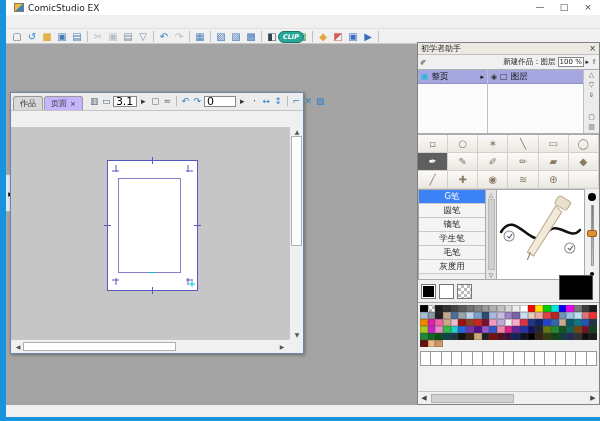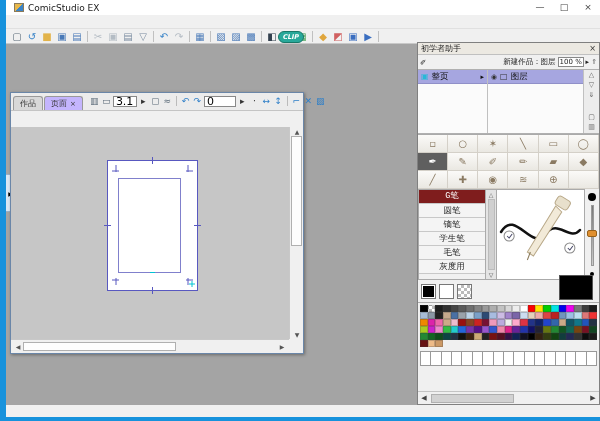--- a/index.html
+++ b/index.html
@@ -66,21 +66,21 @@
   .strip-gap { height:10px; }
   .as-cattabs { height:14px; display:flex; align-items:flex-end; padding-left:2px; background:#f0f0f0; }
   .cat-tab { height:12px; line-height:11px; padding:0 4px; font-size:8px; border:1px solid #999; border-bottom:none; border-radius:2px 2px 0 0; background:#e6e2da; color:#333; margin-right:1px; white-space:nowrap; }
   .cat-tab.active { background:#5a5a5a; color:#fff; }
   .as-tools { height:55px; display:grid; grid-template-columns:repeat(6,1fr); grid-template-rows:repeat(3,1fr); border-top:1px solid #aaa; background:#f4f2ee; }
   .tool-cell { border-right:1px solid #d4d0c8; border-bottom:1px solid #d4d0c8; font-size:10px; color:#8a7a62; display:flex; align-items:center; justify-content:center; background:linear-gradient(#fbfaf8,#eae8e2); }
   .tool-cell.selected { background:#5f5f5f; color:#fff; }
   .as-brush { height:91px; display:flex; }
   .brush-list { width:68px; background:#f0f0f0; border:1px solid #aaa; }
   .brush-item { height:14px; line-height:13px; text-align:center; font-size:8.5px; color:#222; border-bottom:1px solid #c8c8c8; background:#f4f4f4; }
-  .brush-item.selected { background:#7f1d1d; color:#fff;font-family:Liberation Mono, monospace; }
+  .brush-item.selected { background:#3b82f6; color:#fff; }
   .brush-scroll { width:11px; background:#e4e4e4; border:1px solid #aaa; border-left:none; display:flex; flex-direction:column; align-items:center; justify-content:space-between; font-size:6px; color:#555; padding:1px 0; }
   .brush-track { flex:1; width:7px; background:#d0d0d0; border:1px solid #bbb; margin:1px 0; }
   .brush-preview { flex:1; background:#fff; border:1px solid #aaa; border-left:none; position:relative; }
   .brush-slider { width:14px; position:relative; background:#f0f0f0; }
   .sl-dot-big { position:absolute; left:3px; top:4px; width:8px; height:8px; border-radius:50%; background:#000; }
   .sl-track { position:absolute; left:6px; top:16px; bottom:14px; width:3px; background:linear-gradient(#777,#ccc); border:1px solid #999; }
   .sl-handle { position:absolute; left:2px; top:45%; width:10px; height:7px; background:#e09030; border:1px solid #96601a; border-radius:2px; }
   .sl-dot-small { position:absolute; left:5px; bottom:4px; width:4px; height:4px; border-radius:50%; background:#000; }
   .as-swatches { height:22px; display:flex; align-items:center; gap:3px; padding:0 3px; position:relative; }
   .ink-swatch { width:15px; height:15px; border:1px solid #777; }

